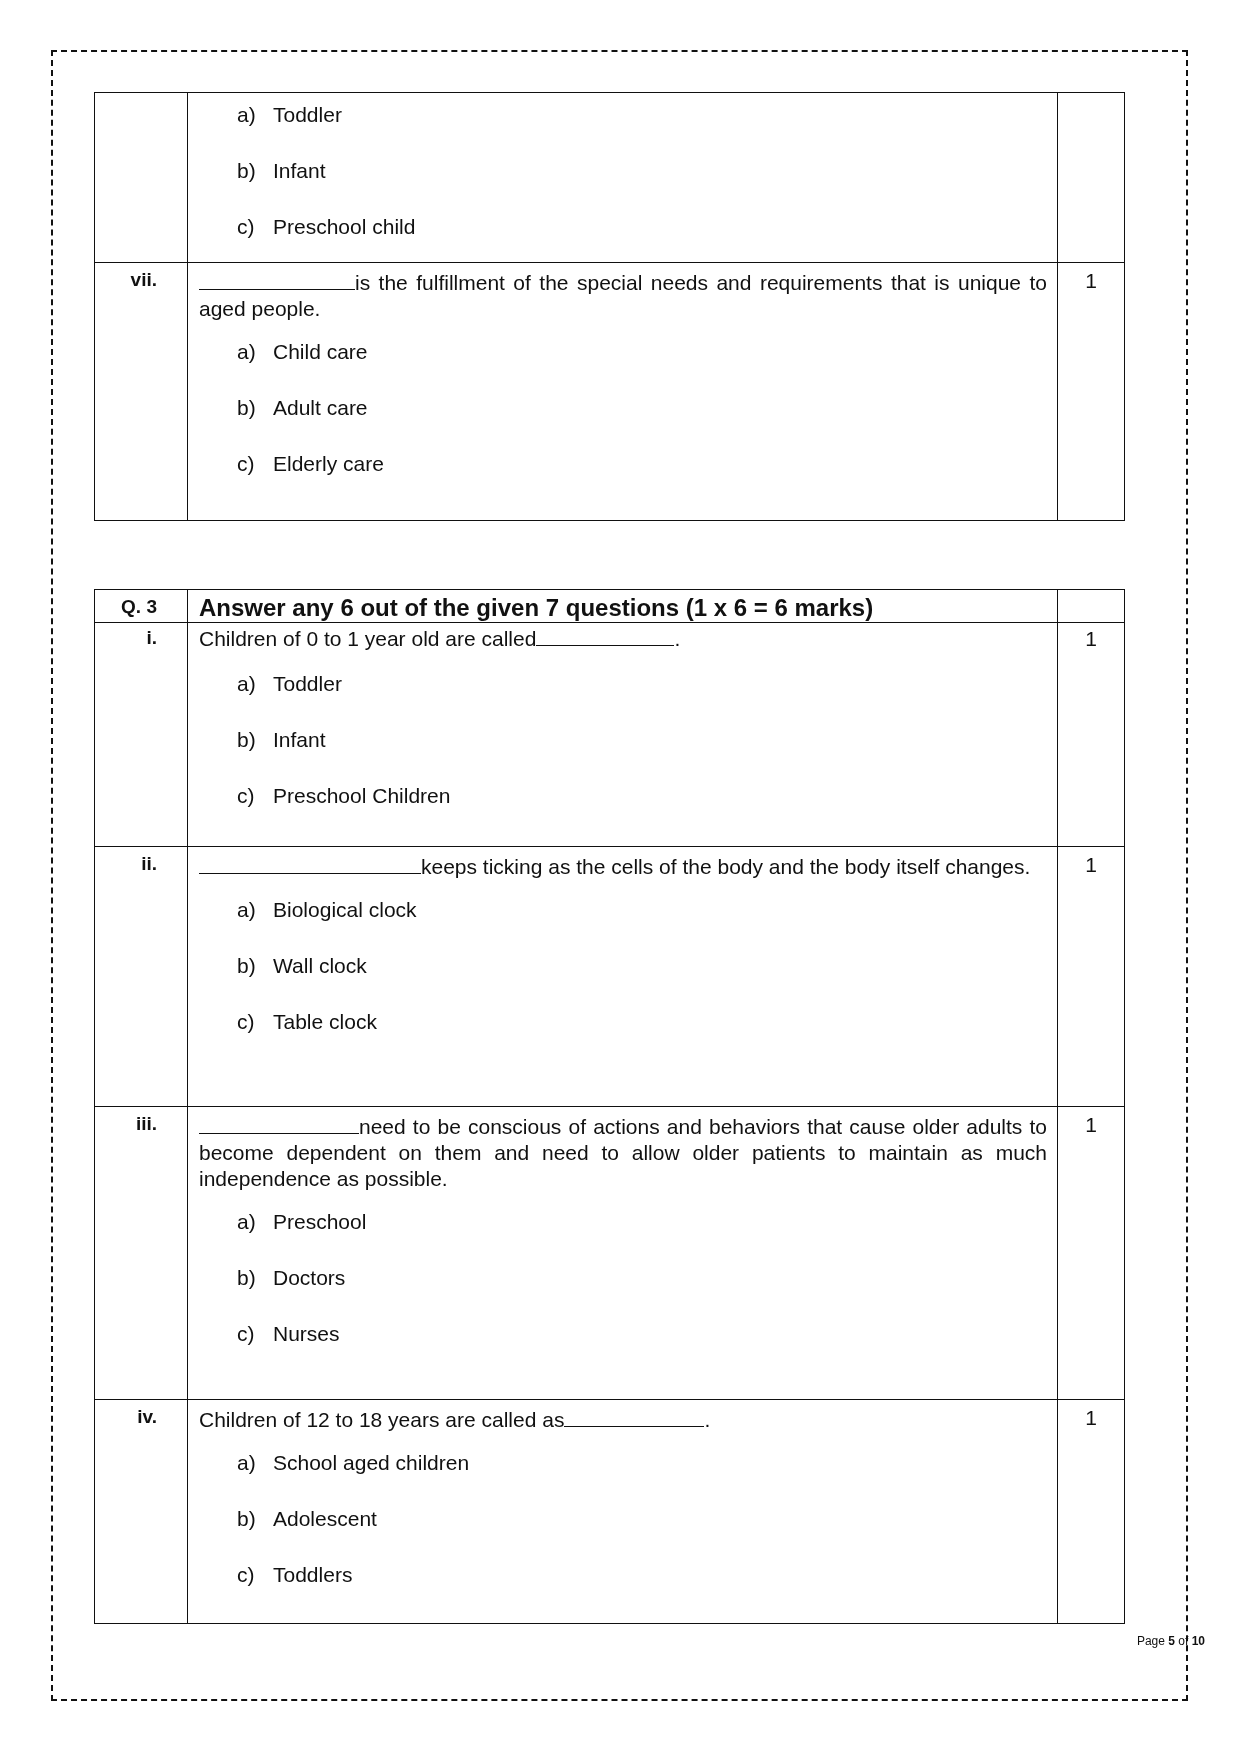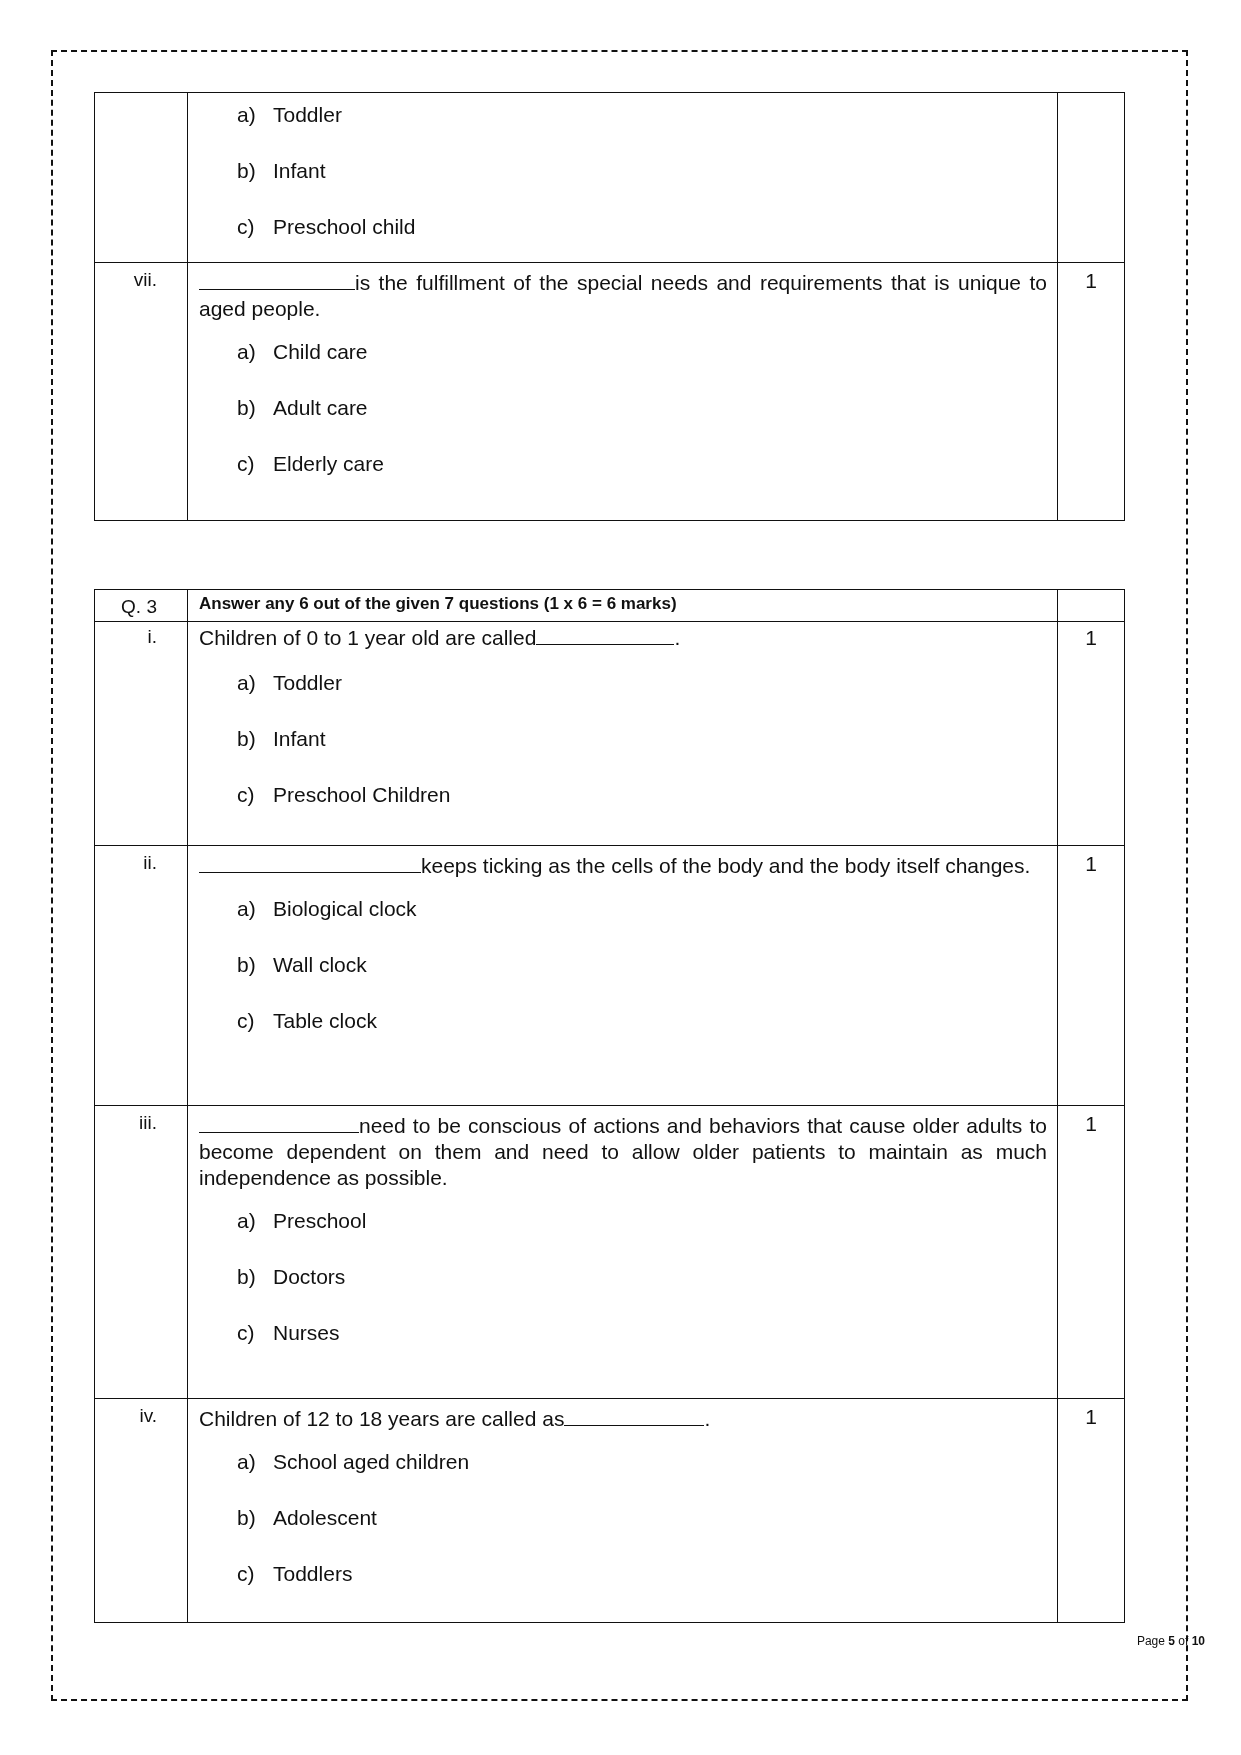--- a/index.html
+++ b/index.html
@@ -3,31 +3,31 @@
 <meta charset="utf-8">
 <style>
   html, body { margin: 0; padding: 0; background: #ffffff; }
   body { width: 1241px; height: 1755px; position: relative; overflow: hidden;
          font-family: "Liberation Sans", sans-serif; color: #111; }
   .page-border { position: absolute; left: 51px; top: 50px; width: 1137px; height: 1651px;
                  border: 2px dashed #111; box-sizing: border-box; }
   table.qtable { position: absolute; left: 94px; width: 1031px; border-collapse: collapse;
                  table-layout: fixed; font-size: 21px; }
   table.qtable td { border: 1.5px solid #111; vertical-align: top; padding: 0; }
-  table.qtable td.num { width: 93px; text-align: center; font-weight: normal; font-size: 19px; padding-top: 6px; padding-right: 30px; box-sizing: border-box; text-align: right; }
+  table.qtable td.num { width: 93px; text-align: center; font-weight: bold; font-size: 19px; padding-top: 6px; padding-right: 30px; box-sizing: border-box; text-align: right; }
   table.qtable td.body { padding: 4px 10px 0 11px; }
   table.qtable td.marks { width: 66px; text-align: center; padding-top: 6px; }
   .stem { line-height: 26px; text-align: justify; }
   .blank { display: inline-block; border-bottom: 1.5px solid #111; height: 22px; vertical-align: baseline; }
   .options { list-style: none; margin: 0; padding: 0 0 0 38px; }
   .options li { height: 56px; line-height: 56px; }
   .opt-letter { display: inline-block; width: 36px; }
   .hdr td { font-weight: bold; }
   .hdr td.num { text-align: left; padding-left: 11px; padding-top: 2px; padding-right: 0; font-size: 20px; }
-  .hdr td.body { padding-top: 2px; font-size: 17px; height: 27px; }
+  .hdr td.body { padding-top: 2px; font-size: 24px; height: 27px; }
   .footer { position: absolute; top: 1634px; left: 0; width: 1205px; text-align: right; font-size: 12px; }
   .footer b { font-weight: bold; }
 </style>
 </head>
 <body>
 
 <div class="page-border"></div>
 
 <table class="qtable" style="top:92px;">
   <tbody>

